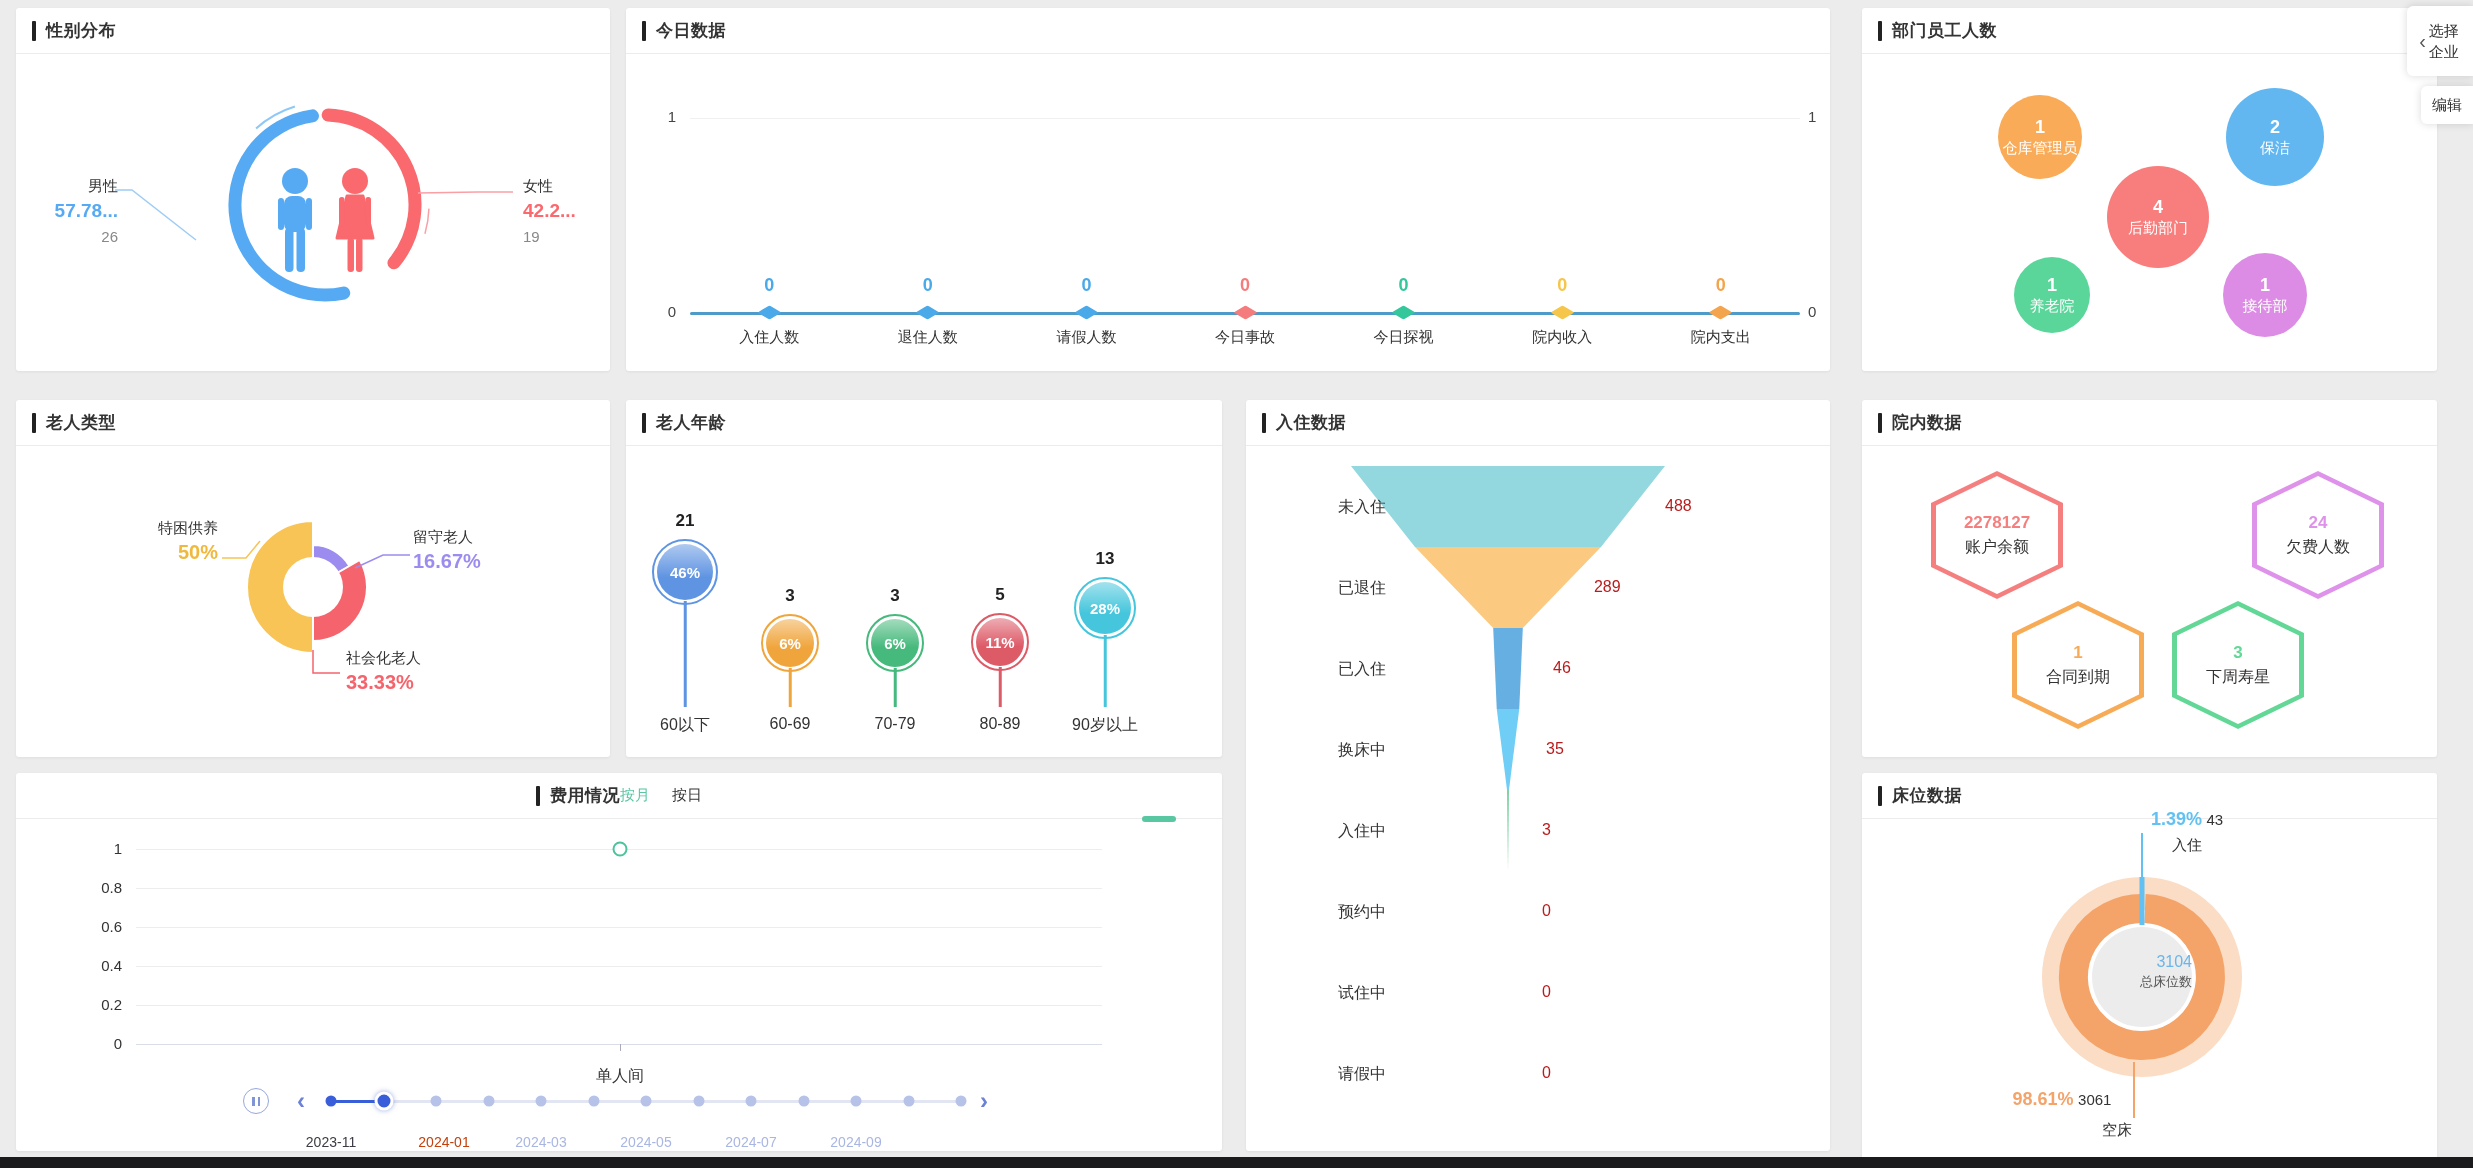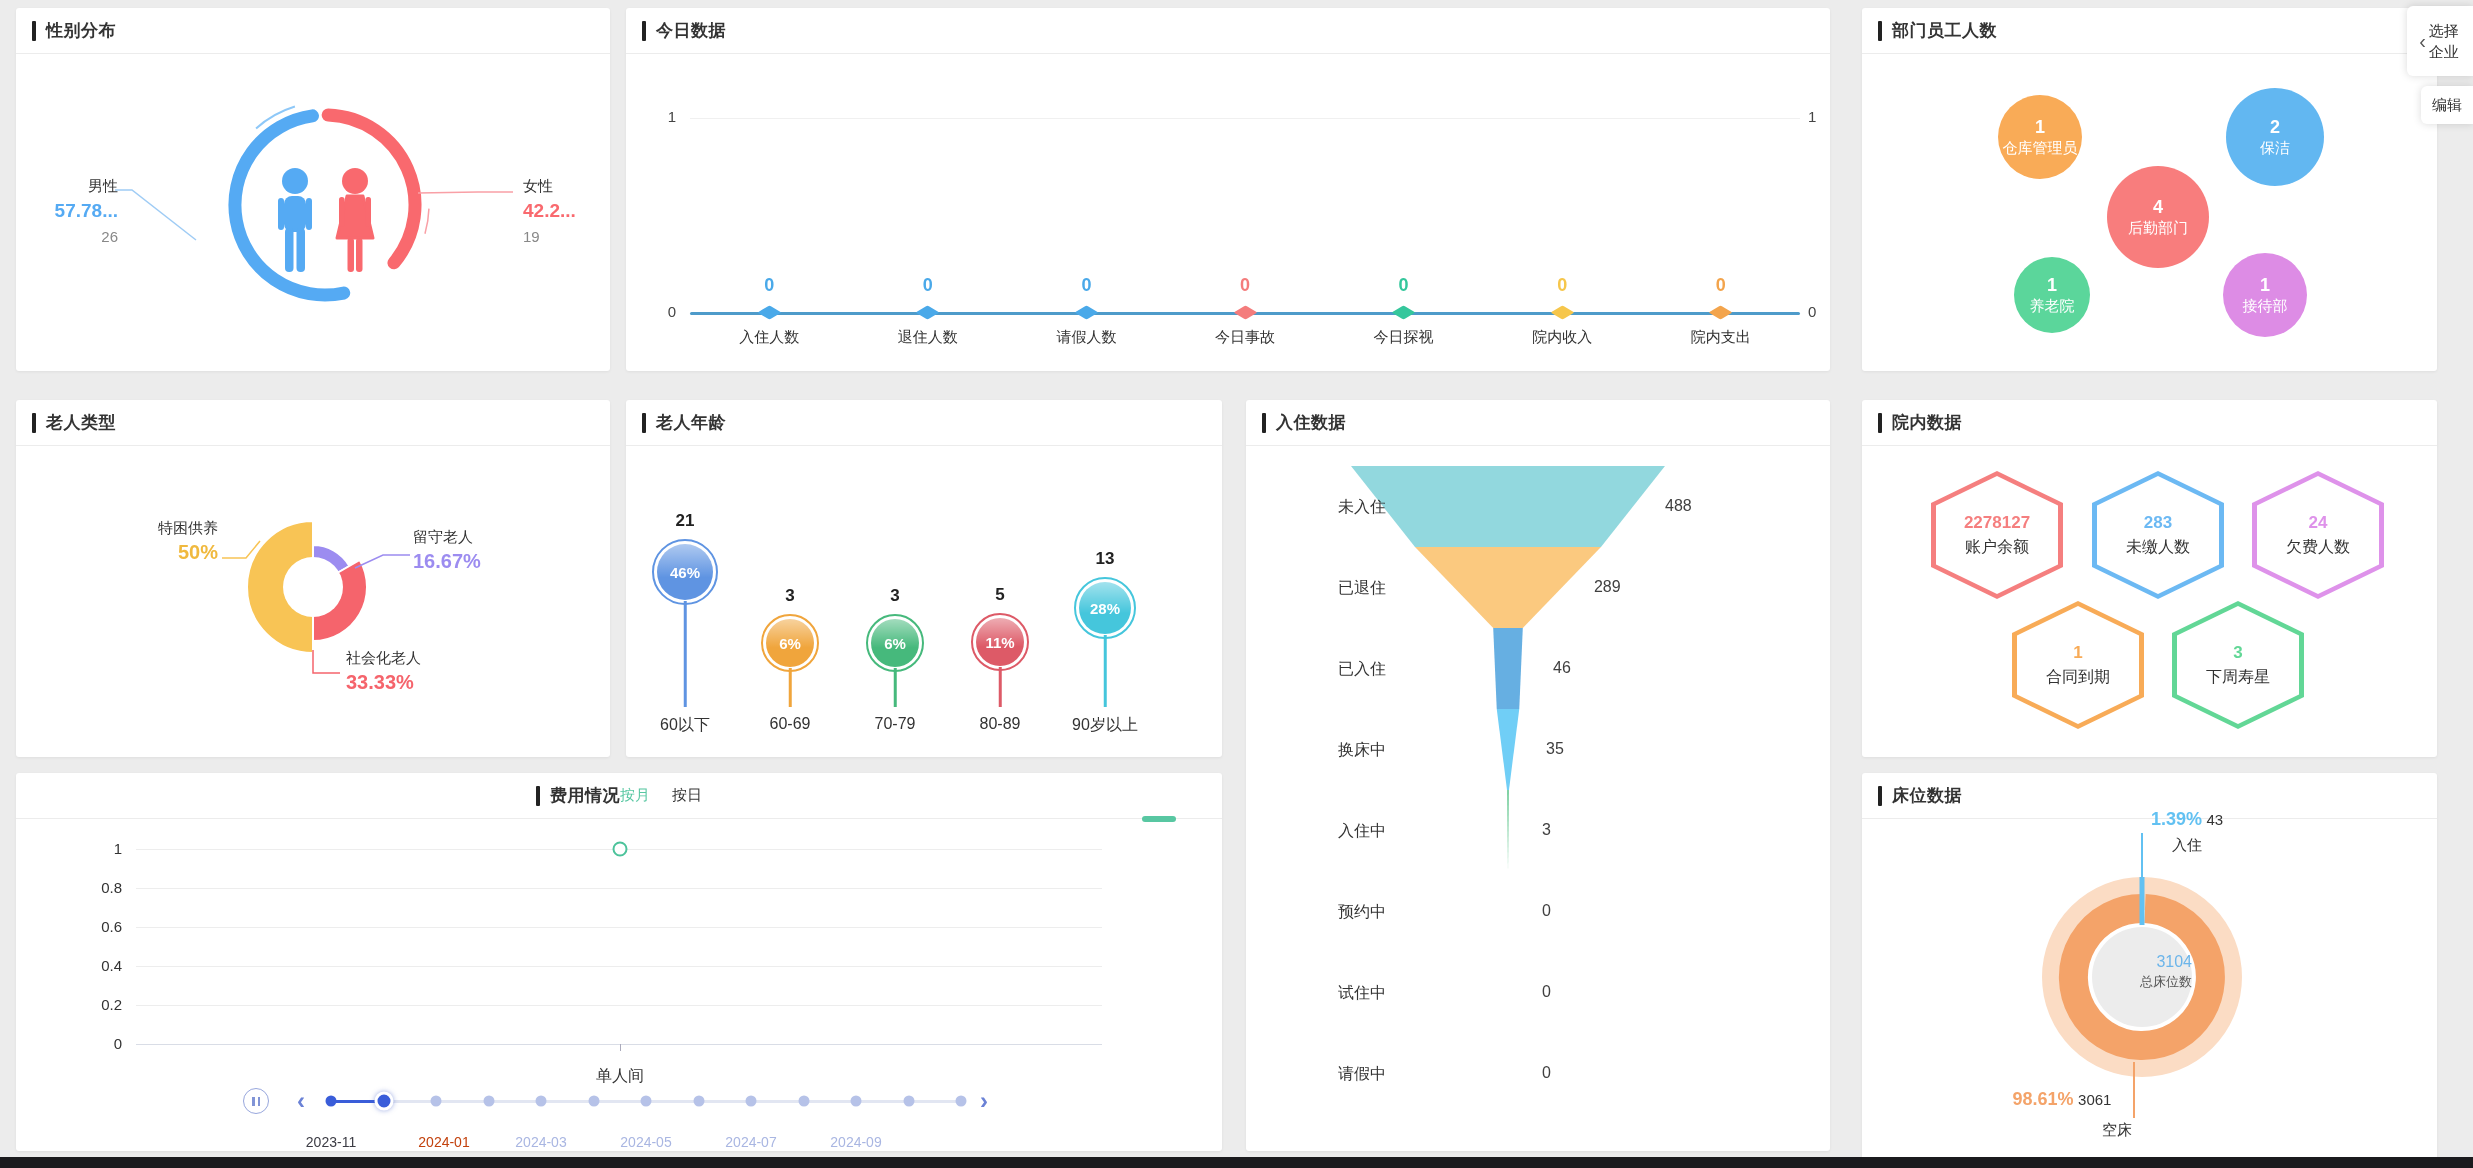--- a/index.html
+++ b/index.html
@@ -33,21 +33,21 @@
   
   .balloon{position:absolute;}
   .ba-val{position:absolute;transform:translateX(-50%);font-size:17px;font-weight:600;color:#222;}
   .ba-circle{position:absolute;transform:translate(-50%,-50%);border-radius:50%;border:2px solid;box-sizing:border-box;display:flex;align-items:center;justify-content:center;}
   .ba-inner{position:absolute;inset:3px;border-radius:50%;background-image:linear-gradient(rgba(255,255,255,.5),rgba(255,255,255,0) 60%);display:flex;align-items:center;justify-content:center;}
   .ba-pct{font-size:15px;font-weight:700;color:#fff;}
   .ba-stem{position:absolute;width:2.5px;transform:translateX(-50%);}
   .ba-label{position:absolute;transform:translateX(-50%);font-size:16px;color:#333;white-space:nowrap;}
   
   .f-name{position:absolute;width:110px;text-align:right;font-size:16px;color:#333;}
-  .f-val{position:absolute;font-size:16px;color:#404040;}
+  .f-val{position:absolute;font-size:16px;color:#b91c1c;}
   
   .hex{position:absolute;transform:translate(-50%,-50%);}
   .hex .hx-outer{width:132px;height:128px;clip-path:polygon(50% 0,100% 25%,100% 75%,50% 100%,0 75%,0 25%);}
   .hex .hx-inner{position:absolute;left:5px;top:5px;width:122px;height:118px;background:#fff;clip-path:polygon(50% 0,100% 25%,100% 75%,50% 100%,0 75%,0 25%);}
   .hex .hx-text{position:absolute;inset:0;display:flex;flex-direction:column;align-items:center;justify-content:center;}
   .hx-val{font-size:17px;font-weight:700;}
   .hx-label{font-size:16px;color:#333;margin-top:4px;}
   
   .fee-tab{font-size:15px;cursor:pointer;}
   .fee-grid{position:absolute;height:1px;background:#ededed;}
@@ -335,28 +335,20 @@
       <div class="p-bar"></div>
       <div class="p-title">院内数据</div>
     </div>
     <div class="abs" style="inset:0;" id="hospital-hexes">
         <div class="hex" style="left: 135px; top: 135px;">
     <div class="hx-outer" style="background: rgb(245, 127, 127);"></div>
     <div class="hx-inner"></div>
     <div class="hx-text">
       <div class="hx-val" style="color: rgb(245, 127, 127);">2278127</div>
       <div class="hx-label">账户余额</div>
-    </div>
-  </div>
-        <div class="hex" style="left: 296px; top: 135px;">
-    <div class="hx-outer" style="background: rgb(108, 185, 243);"></div>
-    <div class="hx-inner"></div>
-    <div class="hx-text">
-      <div class="hx-val" style="color: rgb(108, 185, 243);">283</div>
-      <div class="hx-label">未缴人数</div>
     </div>
   </div>
         <div class="hex" style="left: 456px; top: 135px;">
     <div class="hx-outer" style="background: rgb(222, 146, 234);"></div>
     <div class="hx-inner"></div>
     <div class="hx-text">
       <div class="hx-val" style="color: rgb(222, 146, 234);">24</div>
       <div class="hx-label">欠费人数</div>
     </div>
   </div>

